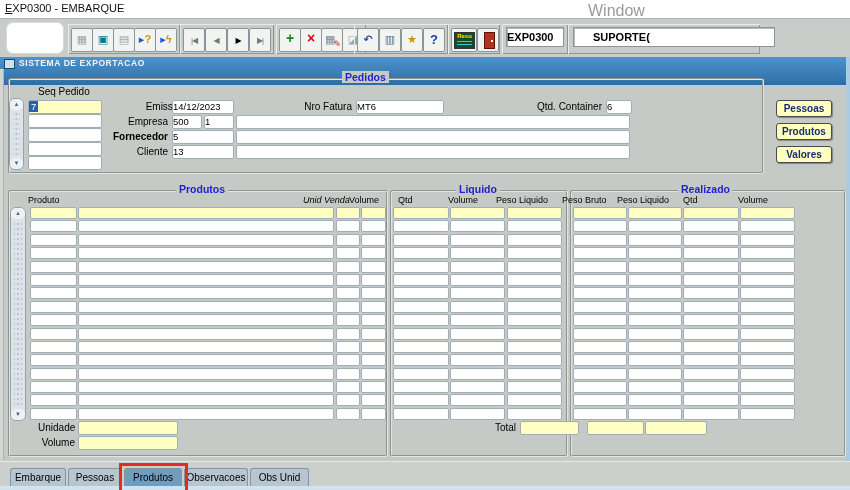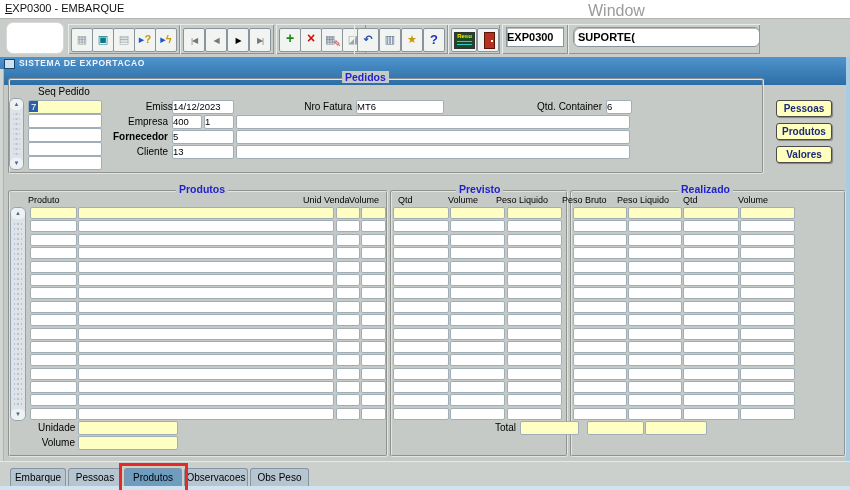--- a/index.html
+++ b/index.html
@@ -124,21 +124,21 @@
           <span class="resume-lines"></span>
         </span>
     </div>
     <div class="abs tbtn" style="left:477px;top:9px;">
         <span class="door"></span>
       </div>
 
     <div class="abs tpanel" style="left:502px;top:5px;width:66px;"></div>
     <div class="abs tfield c" style="left:506px;top:8px;width:56px;">EXP0300</div>
     <div class="abs tpanel" style="left:568px;top:5px;width:192px;"></div>
-    <div class="abs tfield" style="left:573px;top:8px;width:181px;padding-left:4px;border-radius:6px;">SUPORTE(</div>
+    <div class="abs tfield" style="left:573px;top:8px;width:181px;padding-left:19px;">SUPORTE(</div>
   </div>
 
   <div class="abs mdibar">
     <span class="mdi-icon"></span>
     <span class="mdi-title">SISTEMA DE EXPORTACAO</span>
   </div>
   <div class="abs rstrip"></div>
   <div class="abs lstrip"></div>
 
   <div class="abs frame" style="left:8px;top:78px;width:752px;height:92px;"></div>
@@ -157,45 +157,45 @@
   <div class="abs field c" style="left:28px;top:156px;width:72px;"></div>
 
   <div class="abs label r" style="left:116px;top:101px;width:68px;">Emissao</div>
   <div class="abs field c" style="left:172px;top:100px;width:60px;">14/12/2023</div>
   <div class="abs label r" style="left:298px;top:101px;width:54px;">Nro Fatura</div>
   <div class="abs field c" style="left:356px;top:100px;width:86px;">MT6</div>
   <div class="abs label r" style="left:528px;top:101px;width:74px;">Qtd. Container</div>
   <div class="abs field c" style="left:606px;top:100px;width:24px;">6</div>
 
   <div class="abs label r" style="left:100px;top:116px;width:68px;">Empresa</div>
-  <div class="abs field c" style="left:172px;top:115px;width:28px;">400</div>
+  <div class="abs field c" style="left:172px;top:115px;width:28px;">500</div>
   <div class="abs field c" style="left:204px;top:115px;width:28px;">1</div>
   <div class="abs field" style="left:236px;top:115px;width:392px;"></div>
 
   <div class="abs label r" style="left:95px;top:131px;width:73px;font-weight:bold;">Fornecedor</div>
   <div class="abs field c" style="left:172px;top:130px;width:60px;">5</div>
   <div class="abs field" style="left:236px;top:130px;width:392px;"></div>
 
   <div class="abs label r" style="left:100px;top:146px;width:68px;">Cliente</div>
   <div class="abs field c" style="left:172px;top:145px;width:60px;">13</div>
   <div class="abs field" style="left:236px;top:145px;width:392px;"></div>
 
   <div class="abs side-btn" style="left:776px;top:100px;">Pessoas</div>
   <div class="abs side-btn" style="left:776px;top:123px;">Produtos</div>
   <div class="abs side-btn" style="left:776px;top:146px;">Valores</div>
 
   <div class="abs frame" style="left:8px;top:190px;width:376px;height:263px;"></div>
   <div class="abs frame" style="left:390px;top:190px;width:174px;height:263px;"></div>
   <div class="abs frame" style="left:570px;top:190px;width:272px;height:263px;"></div>
   <div class="abs sec-label" style="left:176px;top:183px;">Produtos</div>
-  <div class="abs sec-label" style="left:456px;top:183px;">Previsto</div>
+  <div class="abs sec-label" style="left:456px;top:183px;">Liquido</div>
   <div class="abs sec-label" style="left:678px;top:183px;">Realizado</div>
 
   <div class="abs hdr" style="left:28px;top:195px;">Produto</div>
-  <div class="abs hdr" style="left:303px;top:195px;">Unid Venda</div>
+  <div class="abs hdr" style="left:303px;top:195px;font-style:italic;">Unid Venda</div>
   <div class="abs hdr" style="left:349px;top:195px;">Volume</div>
   <div class="abs hdr c" style="left:398px;top:195px;width:44px;">Qtd</div>
   <div class="abs hdr c" style="left:448px;top:195px;width:57px;">Volume</div>
   <div class="abs hdr c" style="left:496px;top:195px;width:75px;">Peso Liquido</div>
   <div class="abs hdr c" style="left:562px;top:195px;width:75px;">Peso Bruto</div>
   <div class="abs hdr c" style="left:617px;top:195px;width:75px;">Peso Liquido</div>
   <div class="abs hdr c" style="left:683px;top:195px;width:54px;">Qtd</div>
   <div class="abs hdr c" style="left:738px;top:195px;width:57px;">Volume</div>
 
   <div class="abs vscroll" style="left:10px;top:207px;width:14px;height:212px;">
@@ -423,17 +423,17 @@
   <div class="abs label r" style="left:480px;top:422px;width:36px;">Total</div>
   <div class="abs field yellow" style="left:520px;top:421px;width:57px;"></div>
   <div class="abs field yellow" style="left:587px;top:421px;width:55px;"></div>
   <div class="abs field yellow" style="left:645px;top:421px;width:60px;"></div>
 
   <div class="abs tabband"></div>
   <div class="abs tab" style="left:10px;width:54px;">Embarque</div>
   <div class="abs tab" style="left:68px;width:52px;">Pessoas</div>
   <div class="abs tab selected" style="left:124px;width:56px;">Produtos</div>
   <div class="abs tab" style="left:184px;width:62px;">Observacoes</div>
-  <div class="abs tab" style="left:250px;width:57px;">Obs Peso</div>
+  <div class="abs tab" style="left:250px;width:57px;">Obs Unid</div>
   <div class="abs statusbar"></div>
   <div class="abs redbox"></div>
 
 </div>
 
 </body></html>

